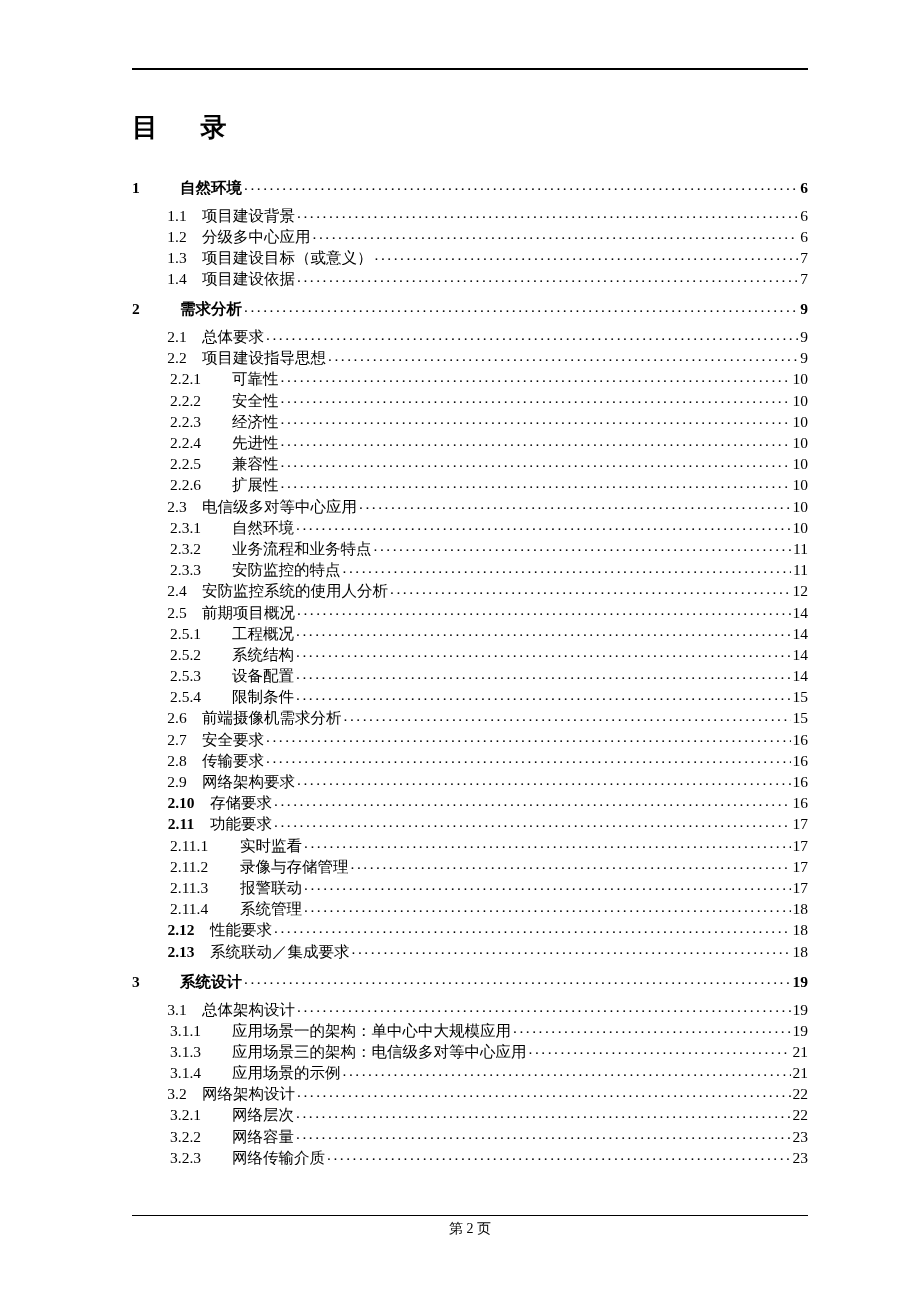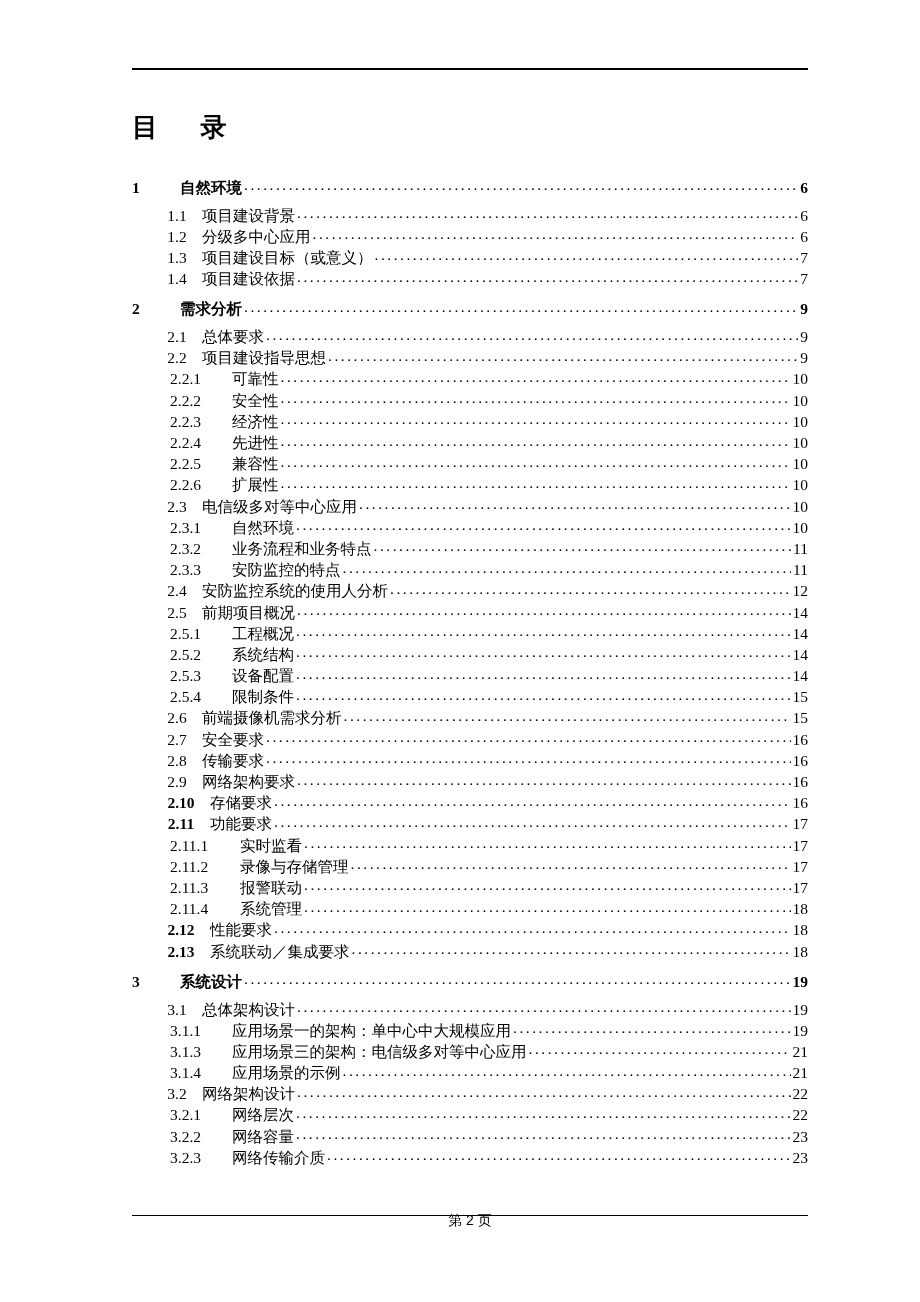--- a/index.html
+++ b/index.html
@@ -82,24 +82,24 @@
     }
     .toc-page {
       flex: 0 0 auto;
       text-align: right;
       font-family: "Times New Roman", serif;
     }
     .footer {
       position: absolute;
       left: 0;
       right: 0;
-      bottom: 12px;
+      bottom: 4px;
       text-align: center;
       font-size: 14px;
-      font-family: Liberation Sans, sans-serif;
+      font-family: Liberation Serif, serif;
     }
   </style>
 </head>
 <body>
 
 <div class="page">
   <hr class="hr-thick">
   <h1 class="title">目 录</h1>
   <div class="toc" id="toc">
       <div class="toc-row toc-l1">

